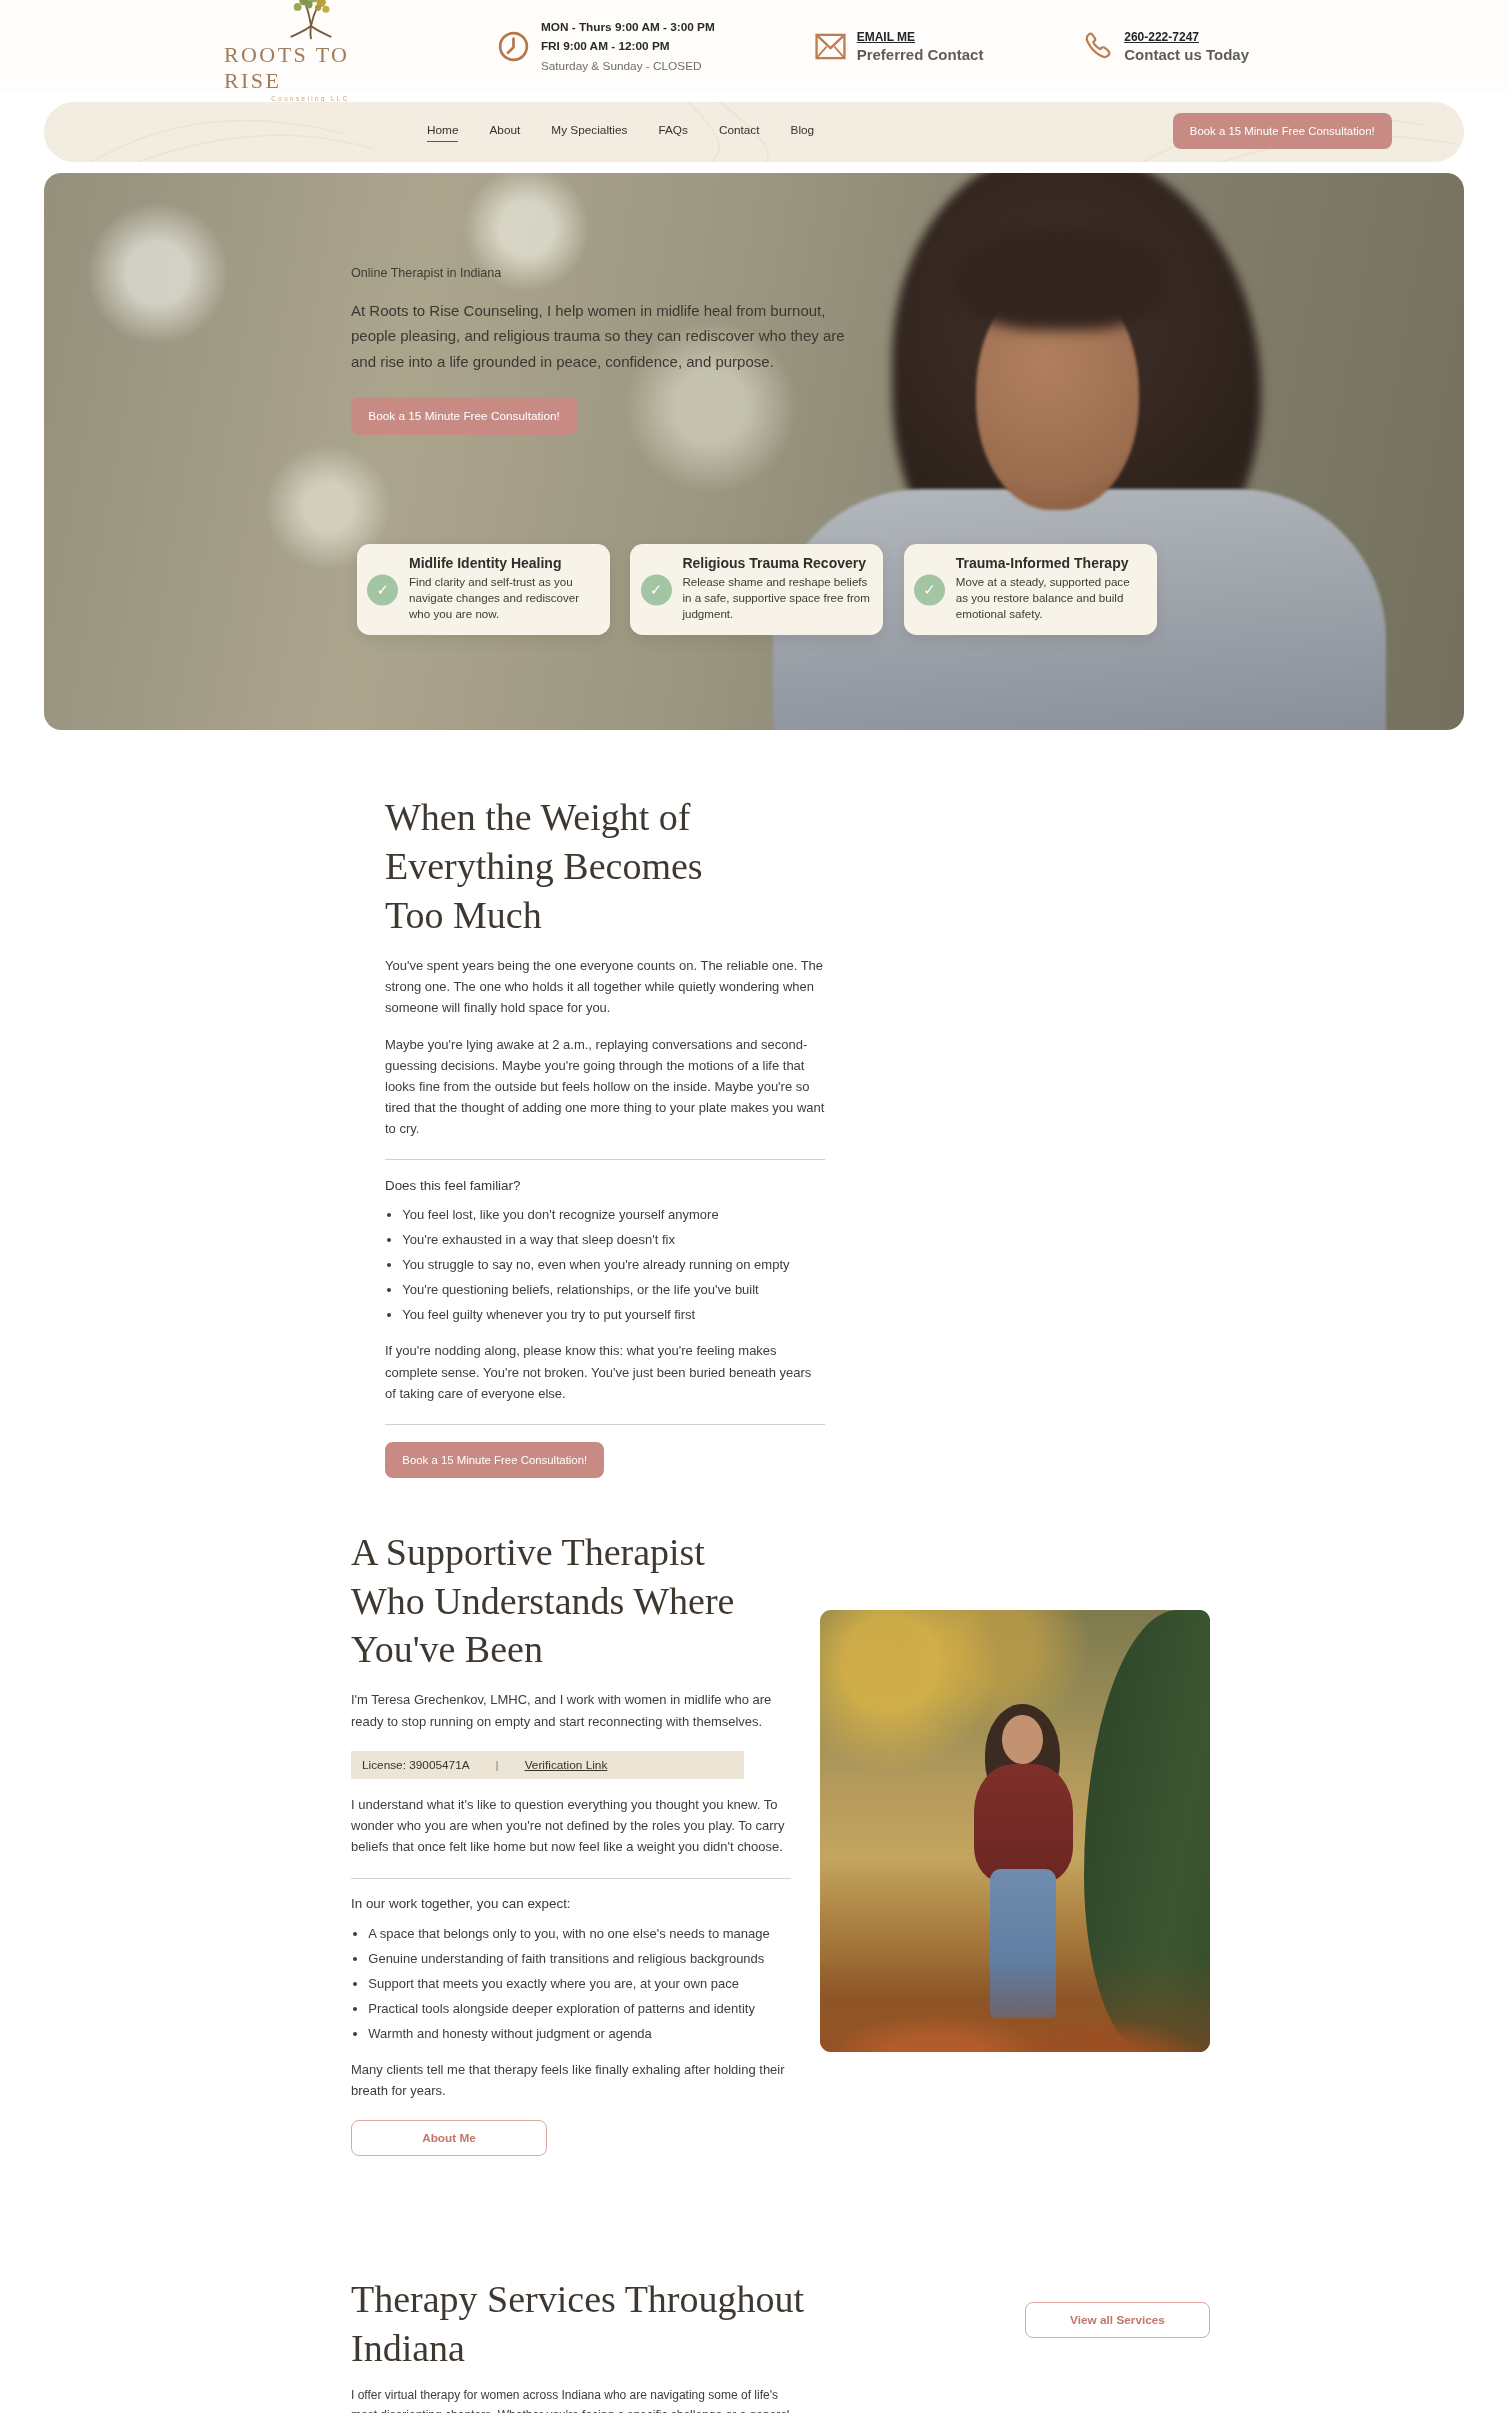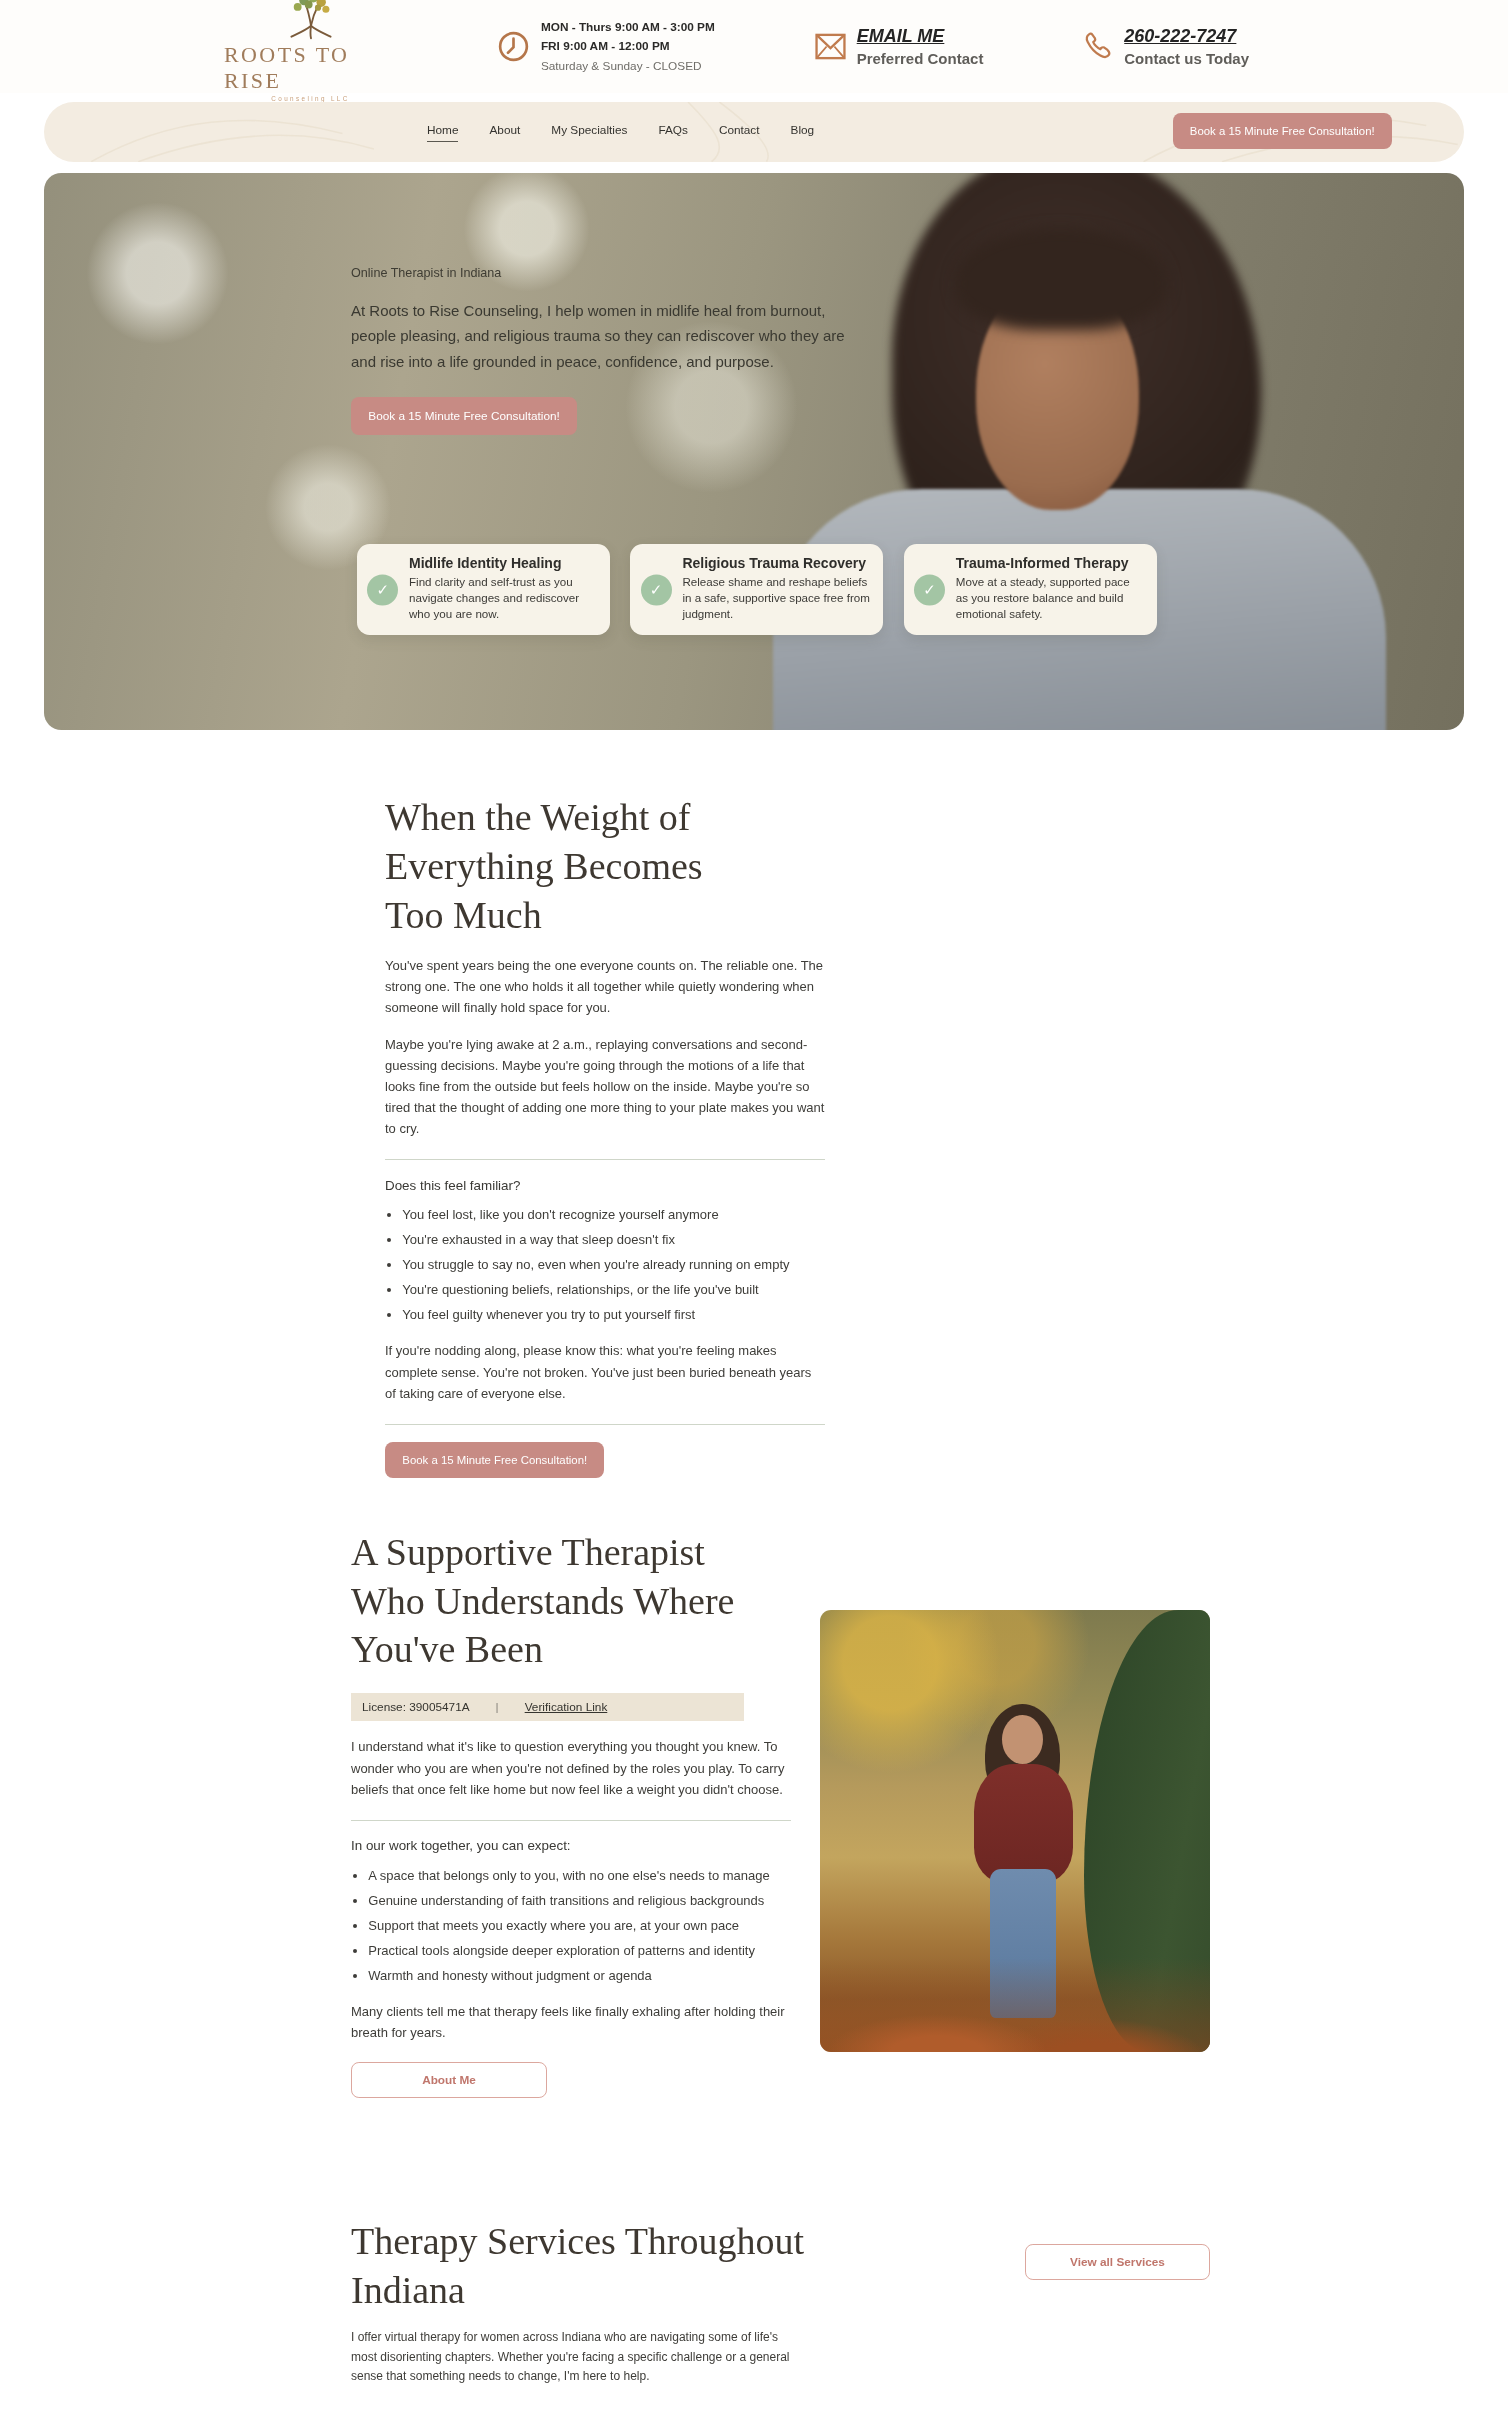--- a/index.html
+++ b/index.html
@@ -10,21 +10,21 @@
   }
   
   .topbar { height:93px; background:#fefdfb; display:flex; align-items:center;
     padding:0 259px 0 224px; justify-content:space-between; }
   .logo { display:flex; flex-direction:column; align-items:center; width:173px; }
   .logo-title { font-family:"Liberation Serif", serif; font-size:22px; letter-spacing:2.4px;
     color:#a07c5b; margin-top:1.6px; }
   .logo-sub { font-size:6.3px; letter-spacing:2.4px; color:#c9a07c; margin-top:0.8px; }
   .contact-item { display:flex; align-items:center; gap:11px; }
   .contact-text { display:flex; flex-direction:column; gap:2.4px; }
-  .ct-strong { font-size:18px; font-weight:bold; color:#242424;font-style:italic; }
+  .ct-strong { font-size:12px; font-weight:bold; color:#242424; }
   .ct-strong.und { text-decoration:underline; }
   .ct-sub { font-size:15px; color:#5f5d59;font-weight:bold; }
   .hours-l12 { font-size:11.8px; font-weight:bold; color:#2b2a28; line-height:1.35; }
   .hours-l3 { font-size:11.8px; color:#6f6d68; margin-top:1.6px; }
   .hicon { flex:0 0 auto; }
   
   .navbar { margin:9.4px 44px 0 44px; height:60px; background:#f3ece1; border-radius:31px;
     position:relative; display:flex; align-items:center; overflow:hidden; }
   .nav-art { position:absolute; inset:0; pointer-events:none; opacity:.55; }
   .nav-links { display:flex; gap:31px; margin-left:344px; position:relative; }
@@ -295,20 +295,21 @@
     </ul>
     <p class="para">If you're nodding along, please know this: what you're feeling makes complete sense. You're not broken. You've just been buried beneath years of taking care of everyone else.</p>
     <div class="divider"></div>
     <button class="btn-rose">Book a 15 Minute Free Consultation!</button>
   </div>
 </section>
 
 <section class="container therapist">
   <div class="ther-copy">
     <h2 class="serif">A Supportive Therapist Who Understands Where You've Been</h2>
+    <p class="para">I'm Teresa Grechenkov, LMHC, and I work with women in midlife who are ready to stop running on empty and start reconnecting with themselves.</p>
     <div class="license">
       <span>License: 39005471A</span>
       <span class="bar">|</span>
       <a>Verification Link</a>
     </div>
     <p class="para">I understand what it's like to question everything you thought you knew. To wonder who you are when you're not defined by the roles you play. To carry beliefs that once felt like home but now feel like a weight you didn't choose.</p>
     <div class="divider"></div>
     <div class="q">In our work together, you can expect:</div>
     <ul class="dots">
       <li>A space that belongs only to you, with no one else's needs to manage</li>

